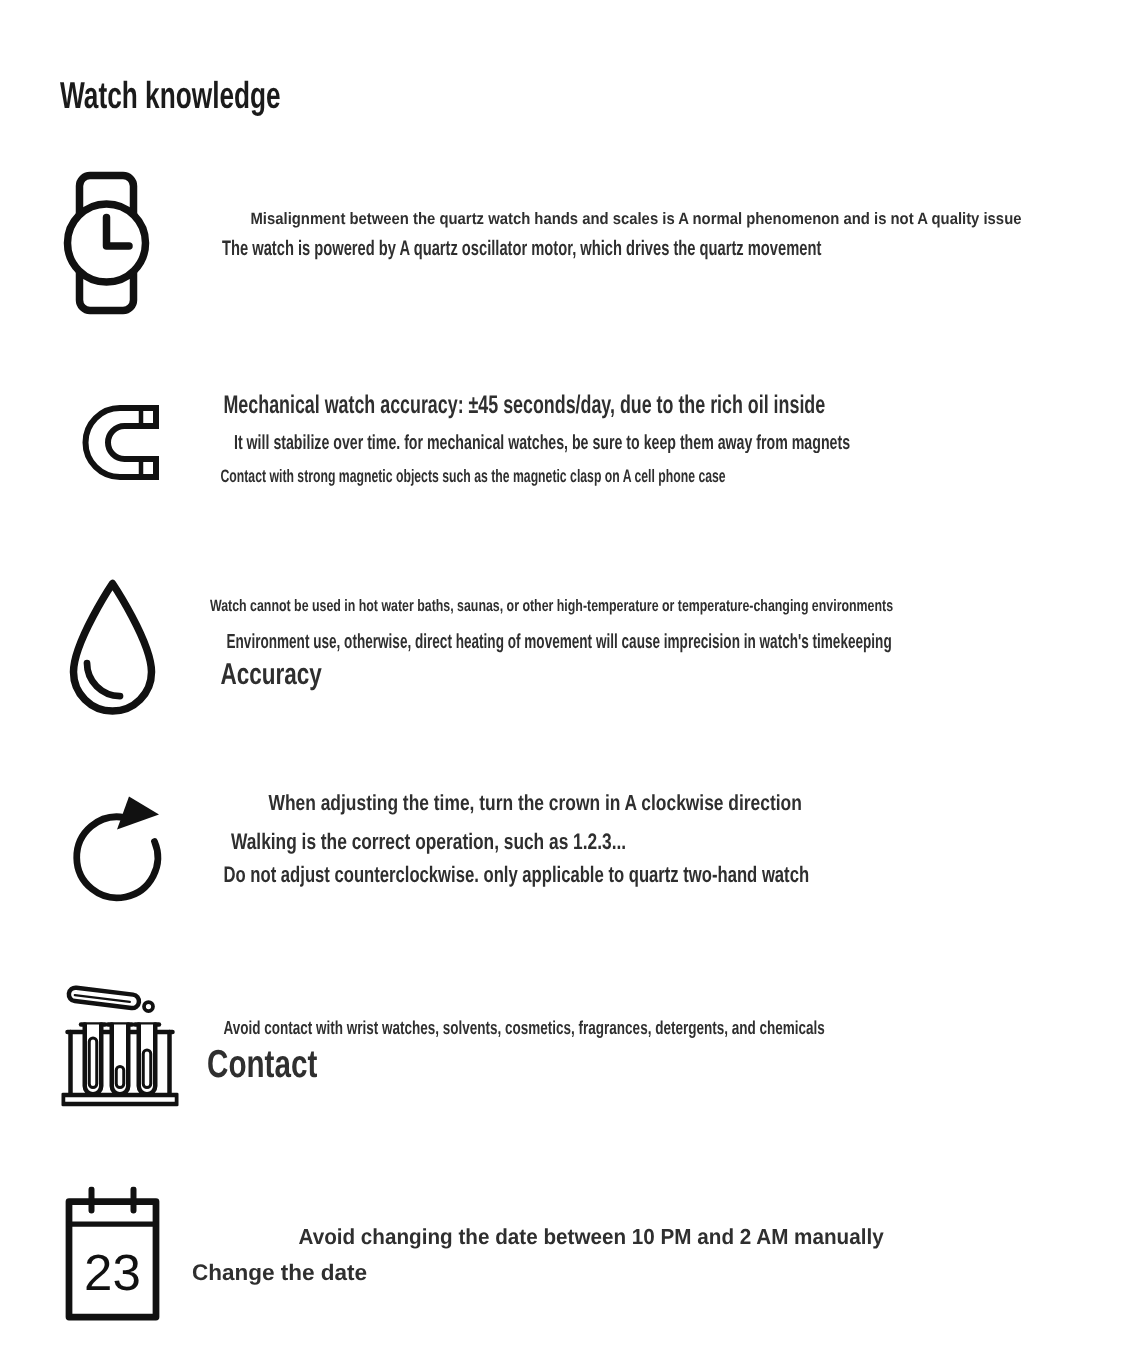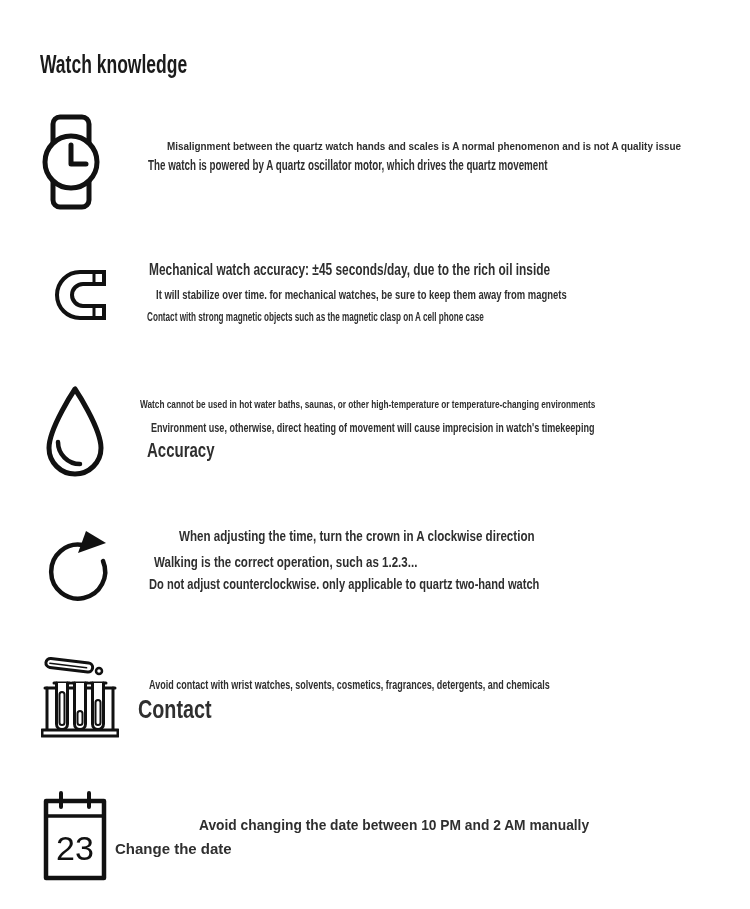--- a/index.html
+++ b/index.html
@@ -19,21 +19,21 @@
   .s2l3  {left:147px;top:310px;font-size:12px;  transform:scaleX(0.68);}
   .s3l1  {left:140px;top:398px;font-size:11px;  transform:scaleX(0.75);}
   .s3l2  {left:151px;top:420px;font-size:13.5px;transform:scaleX(0.67);}
   .s3l3  {left:147px;top:438px;font-size:20px;  transform:scaleX(0.75);}
   .s4l1  {left:179px;top:528px;font-size:14.5px;transform:scaleX(0.80);}
   .s4l2  {left:154px;top:553px;font-size:15px;  transform:scaleX(0.77);}
   .s4l3  {left:149px;top:575px;font-size:15px;  transform:scaleX(0.74);}
   .s5l1  {left:149px;top:678px;font-size:12.5px;transform:scaleX(0.72);}
   .s5l2  {left:138px;top:694px;font-size:26px;  transform:scaleX(0.76);}
   .s6l1  {left:199px;top:817px;font-size:14.5px;transform:scaleX(0.95);}
-  .s6l2  {left:115px;top:840px;font-size:15px;  transform:scaleX(1);}
+  .s6l2  {left:128px;top:840px;font-size:15px;  transform:scaleX(1);}
   .icon{
     position:absolute;stroke:#111111;fill:none;
     stroke-linecap:round;stroke-linejoin:round;
   }
   .icon-watch    {left:42px;top:113px;width:58px;height:98px;}
   .icon-magnet   {left:50px;top:266px;width:56px;height:58px;}
   .icon-drop     {left:42px;top:384px;width:66px;height:97px;}
   .icon-arrow    {left:46px;top:526px;width:66px;height:84px;}
   .icon-chem     {left:41px;top:650px;width:78px;height:88px;}
   .icon-calendar {left:43px;top:791px;width:64px;height:90px;}

